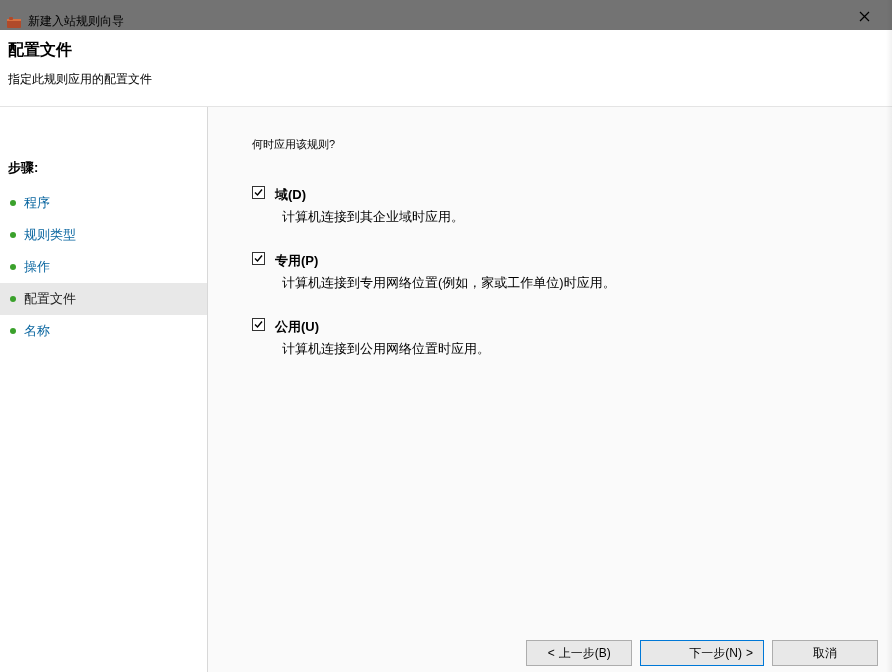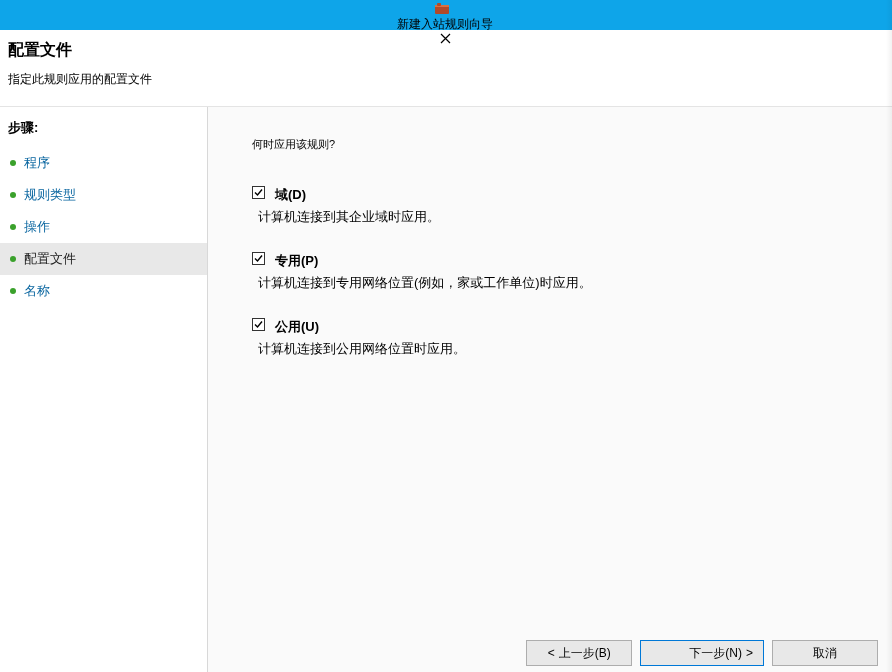--- a/index.html
+++ b/index.html
@@ -9,24 +9,23 @@
     background: #fff;
     color: #000;
     width: 892px;
     height: 672px;
     overflow: hidden;
     position: relative;
   }
   .titlebar {
     height: 30px;
     display: flex;
-    align-items: center;
+    align-items: flex-end;
     padding: 0 8px 0 6px;
-    background: #0ea5e9;
-    flex-direction: column;
+    background: #737373;
   }
   .titlebar .app-icon {
     width: 16px; height: 16px;
     margin-right: 6px;
     display: flex; align-items: center; justify-content: center;
   }
   .titlebar .title-text {
     flex: 1;
     font-size: 12px;
     color: #000;
@@ -57,20 +56,21 @@
   .sidebar {
     width: 208px;
     background: #fff;
     padding: 12px 0 0 0;
     border-right: 1.5px solid #d8d8d8;
   }
   .sidebar .steps-label {
     font-weight: bold;
     font-size: 13px;
     padding: 0 8px 10px 8px;
+    margin-top: 40px;
   }
   .step-item {
     display: flex;
     align-items: center;
     height: 32px;
     padding-left: 10px;
     font-size: 13px;
     color: #0a66a0;
     cursor: pointer;
   }
@@ -114,21 +114,21 @@
     background: #fff;
     cursor: pointer;
     flex-shrink: 0;
   }
   .cb-label {
     font-size: 13px;
     font-weight: bold;
   }
   .cb-desc {
     font-size: 13px;
-    margin-left: 6px;
+    margin-left: 30px;
     color: #000;
   }
   .footer {
     position: absolute;
     bottom: 12px;
     right: 14px;
     display: flex;
     gap: 8px;
   }
   .btn {

